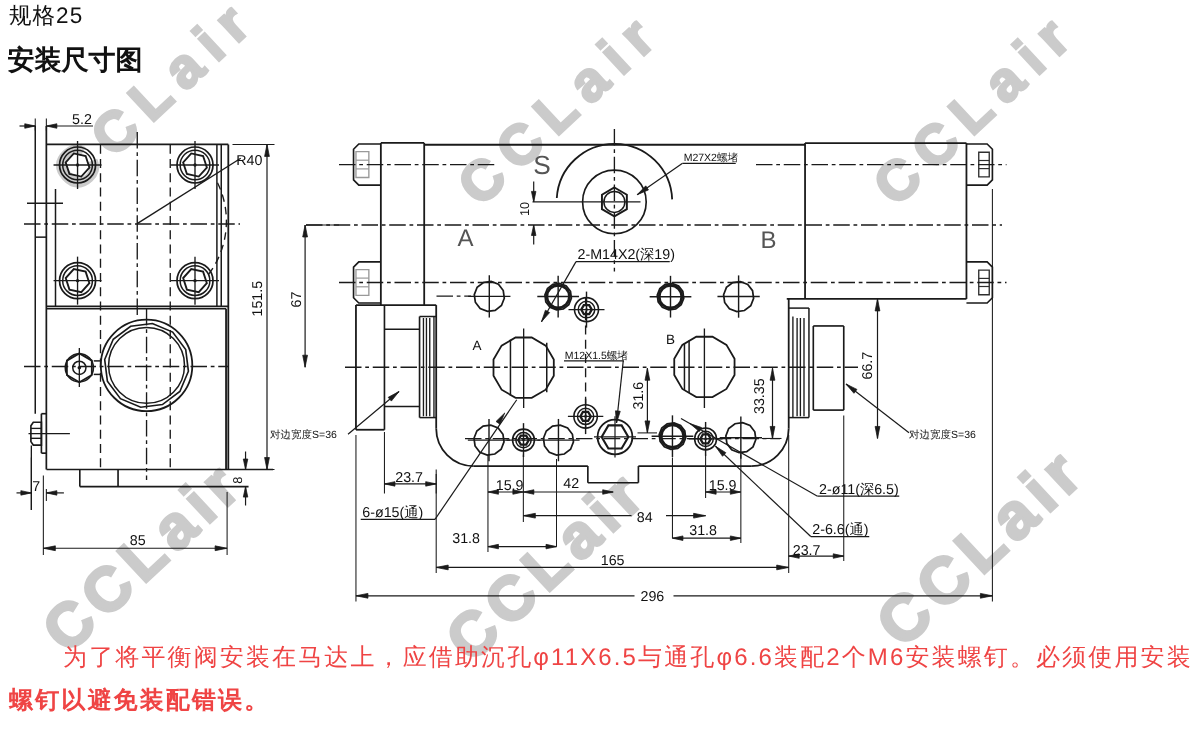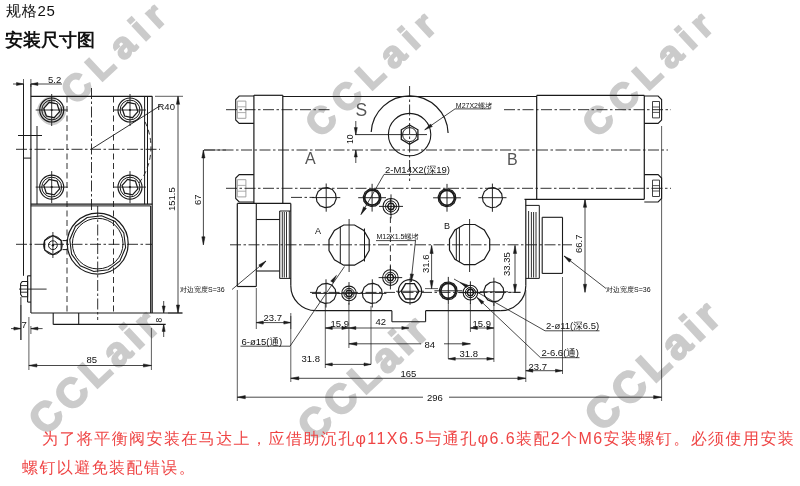--- a/index.html
+++ b/index.html
@@ -438,15 +438,15 @@
 <line x1="661.6" y1="126.0" x2="661.6" y2="401.0" stroke="#1a1a1a" stroke-width="0.7"></line>
 <line x1="237.3" y1="397.2" x2="423.0" y2="397.2" stroke="#1a1a1a" stroke-width="0.8"></line>
 <line x1="449.0" y1="397.2" x2="661.6" y2="397.2" stroke="#1a1a1a" stroke-width="0.8"></line>
 <polygon points="237.3,397.2 245.3,398.8 245.3,395.6" fill="#1a1a1a" stroke="#1a1a1a" stroke-width="0.5"></polygon>
 <polygon points="661.6,397.2 653.6,395.6 653.6,398.8" fill="#1a1a1a" stroke="#1a1a1a" stroke-width="0.5"></polygon>
 <text x="427.0" y="400.5" font-family="Liberation Sans, sans-serif" font-size="9.5" font-weight="normal" fill="#111" text-anchor="start">296</text>
 </svg>
 
 <div style="position:absolute;left:0px;top:424px;width:800px;font-family:'Liberation Sans',sans-serif;font-size:16px;color:#ef4444;line-height:29px;letter-spacing:1.42px;">
       <div style="padding-left:42px;white-space:nowrap;">为了将平衡阀安装在马达上，应借助沉孔φ11X6.5与通孔φ6.6装配2个M6安装螺钉。必须使用安装</div>
-      <div style="padding-left:22px;white-space:nowrap;">螺钉以避免装配错误。</div>
+      <div style="padding-left:6px;white-space:nowrap;font-weight:bold;">螺钉以避免装配错误。</div>
     </div>
 </div>
 
 </body></html>

